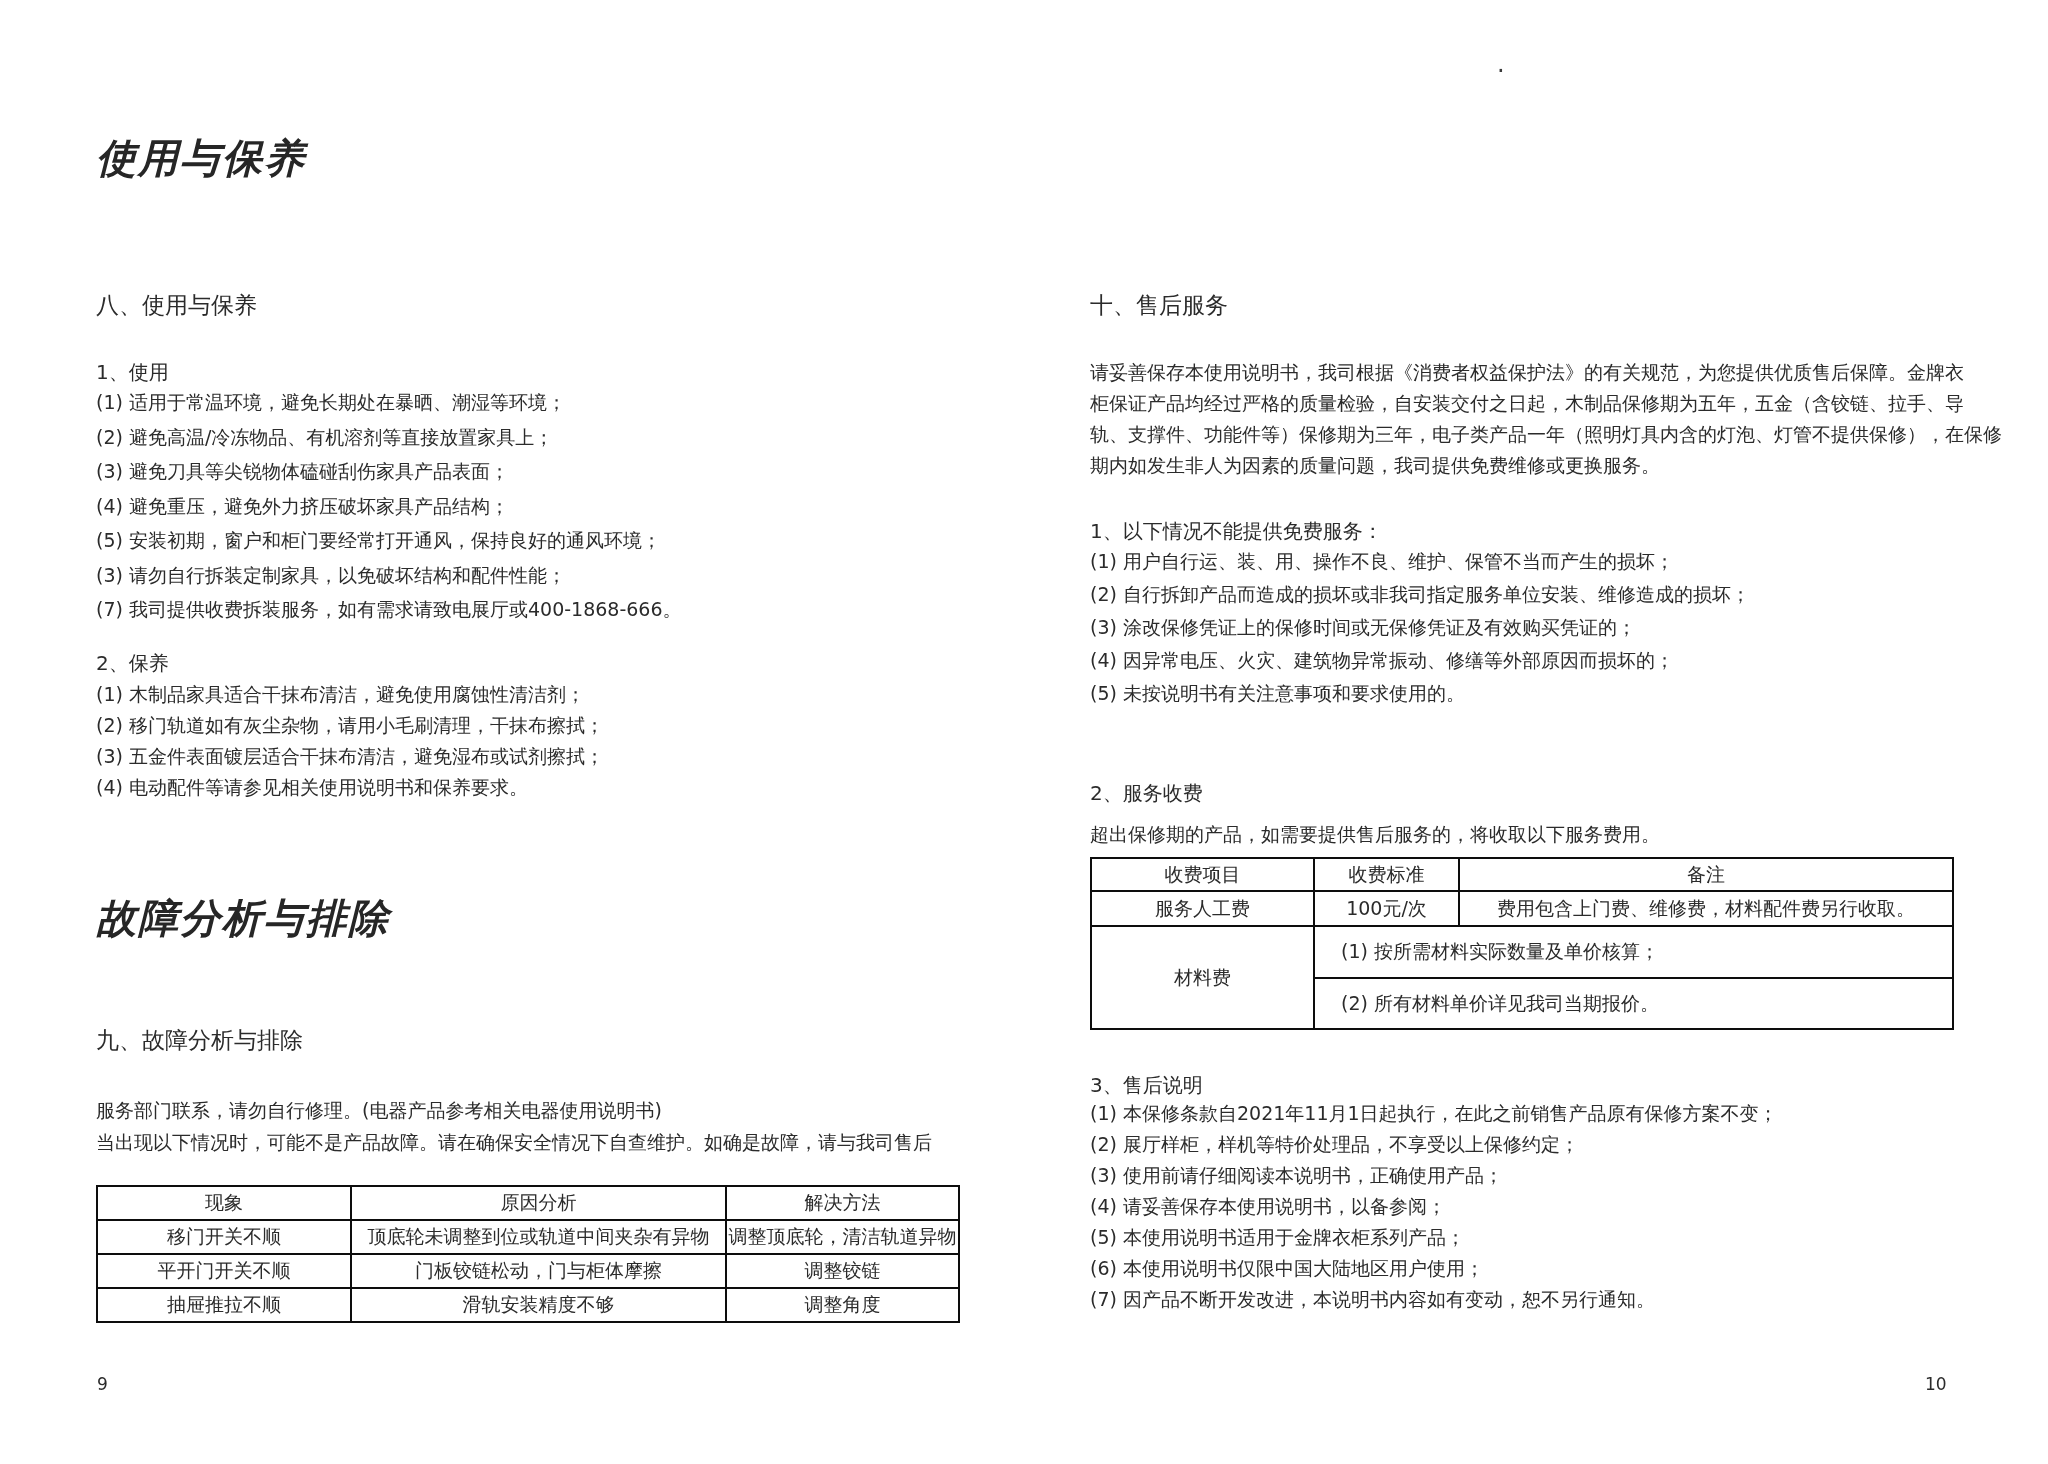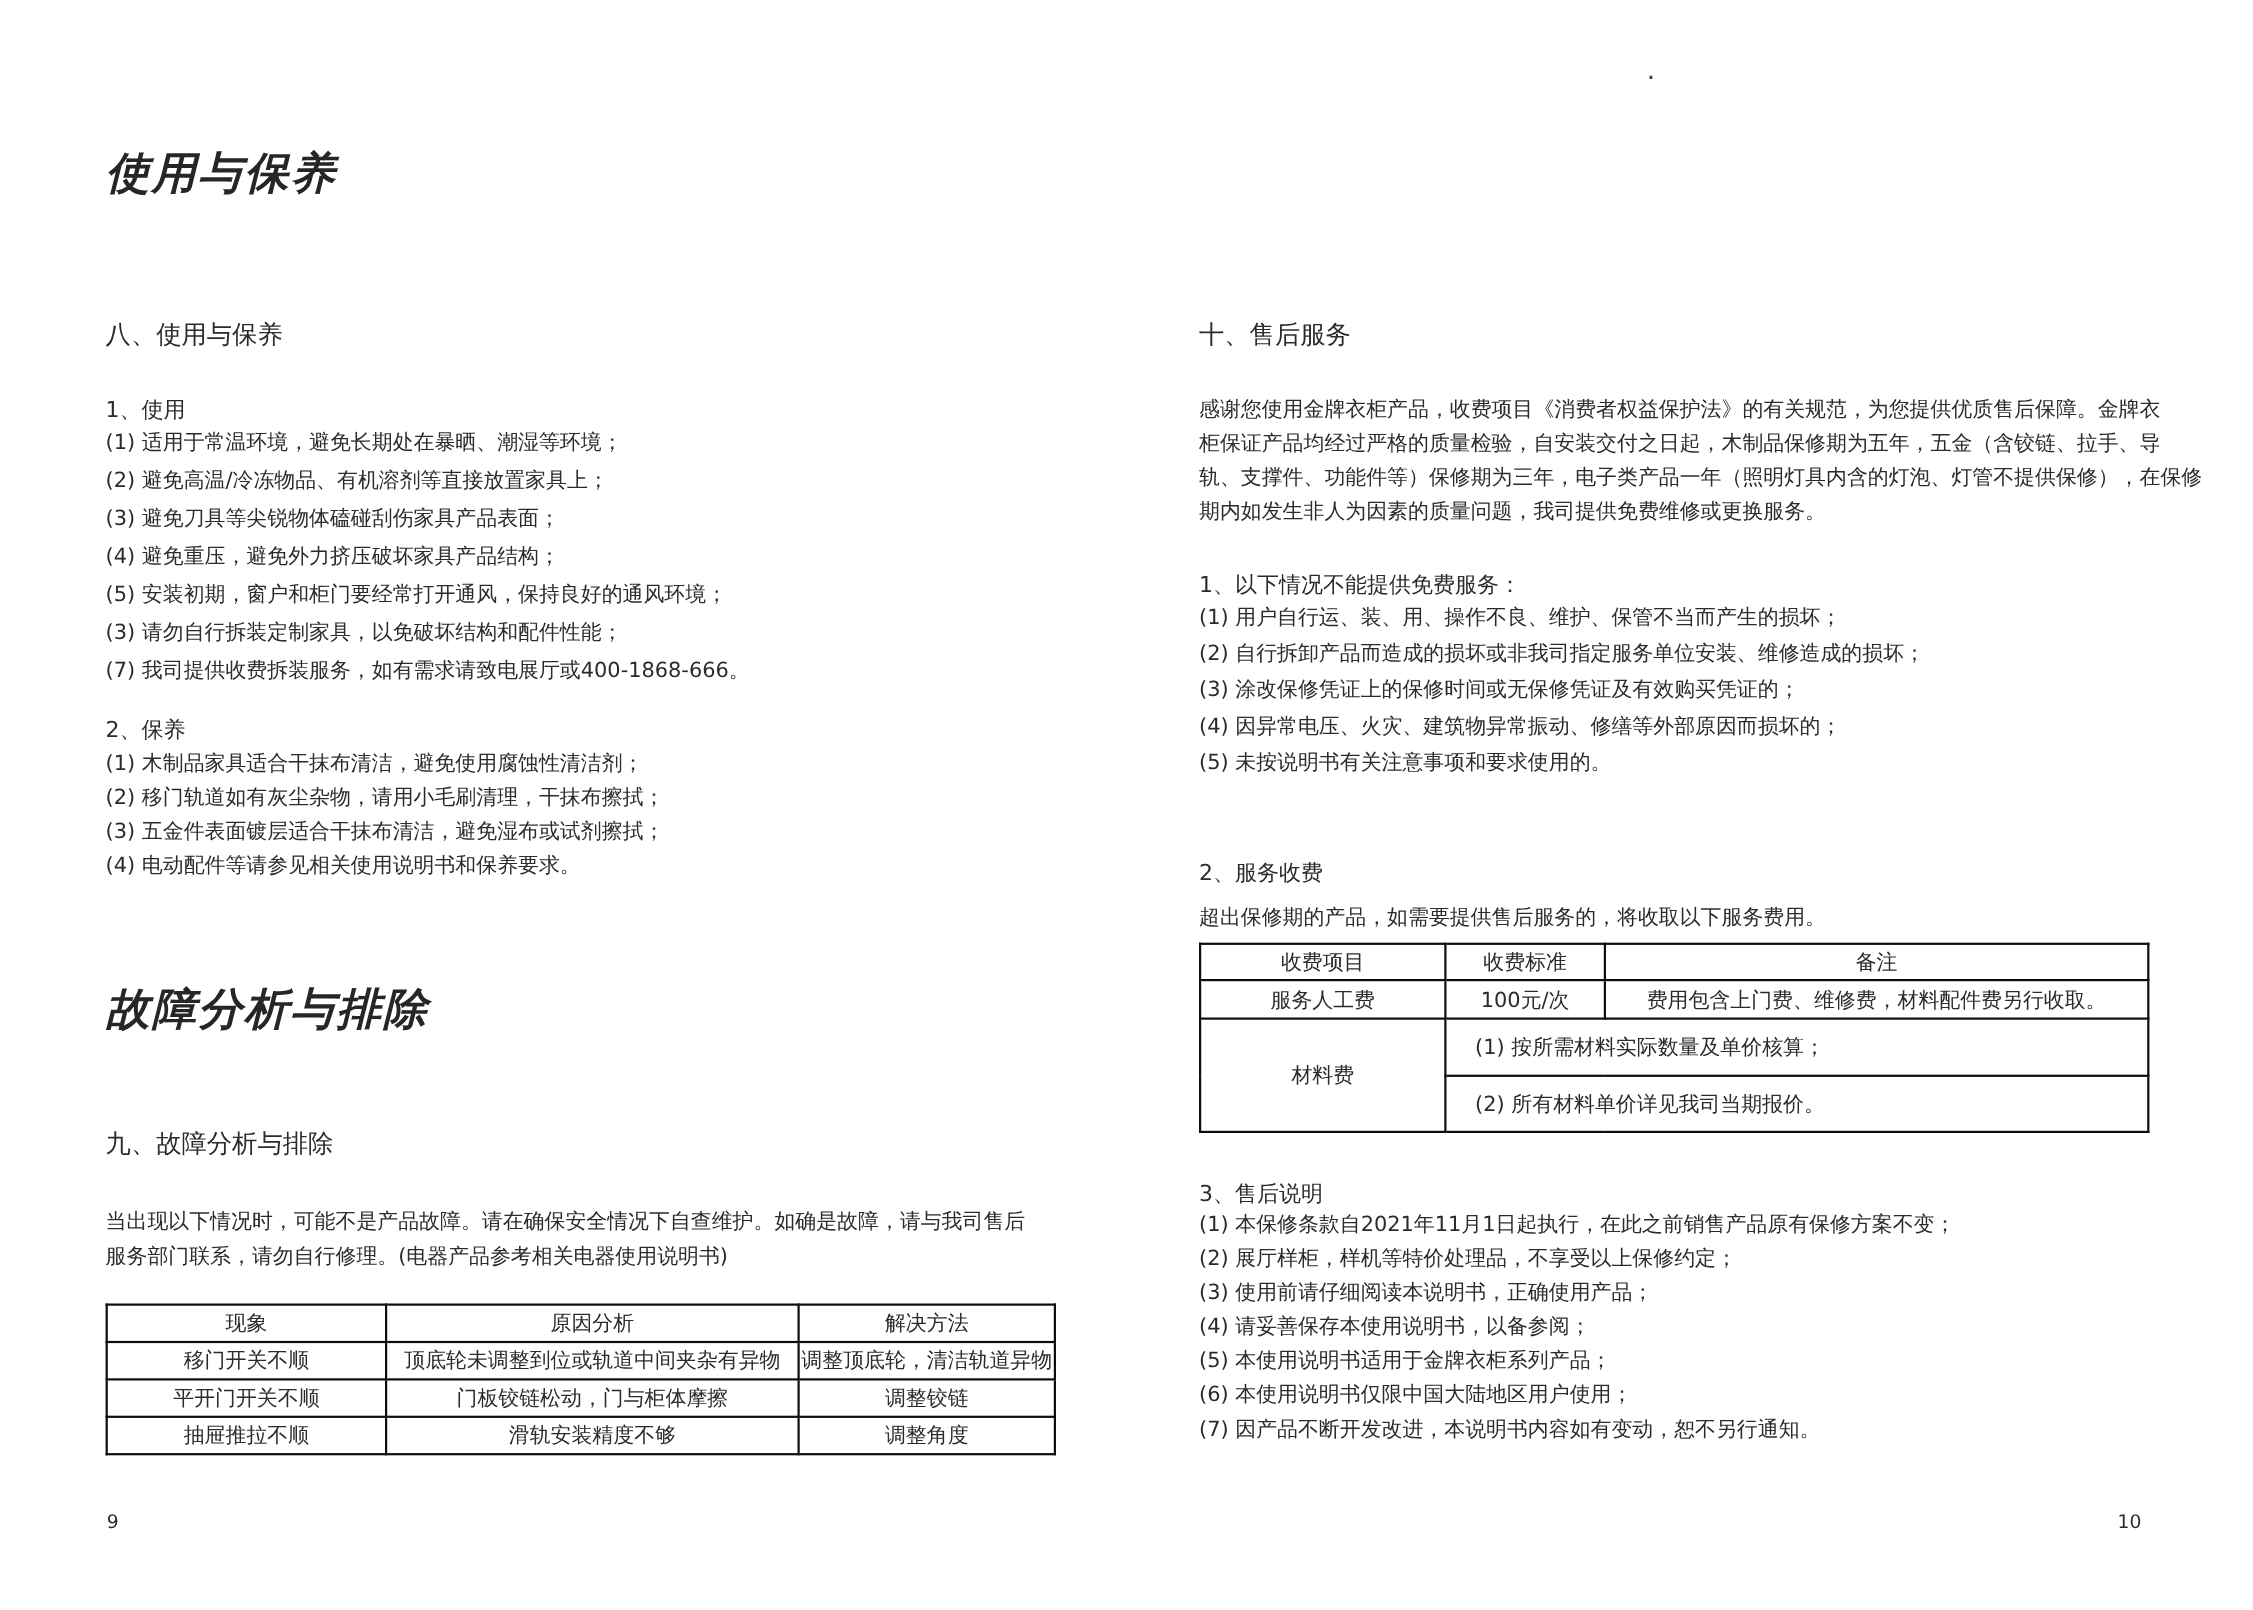--- a/index.html
+++ b/index.html
@@ -65,22 +65,22 @@
     <div class="line">(2) 移门轨道如有灰尘杂物，请用小毛刷清理，干抹布擦拭；</div>
     <div class="line">(3) 五金件表面镀层适合干抹布清洁，避免湿布或试剂擦拭；</div>
     <div class="line">(4) 电动配件等请参见相关使用说明书和保养要求。</div>
   </div>
 
   <div class="blk h1" style="top:894px">故障分析与排除</div>
 
   <div class="blk h2" style="top:1025px">九、故障分析与排除</div>
 
   <div class="blk para" style="top:1094px">
+    <div class="line">服务部门联系，请勿自行修理。(电器产品参考相关电器使用说明书)</div>
     <div class="line">当出现以下情况时，可能不是产品故障。请在确保安全情况下自查维护。如确是故障，请与我司售后</div>
-    <div class="line">服务部门联系，请勿自行修理。(电器产品参考相关电器使用说明书)</div>
   </div>
 
   <table class="tbl" style="top:1185px;width:862px">
     <colgroup>
         <col style="width:254px">
         <col style="width:375px">
         <col style="width:233px">
       </colgroup>
     <tbody>
         <tr style="height:34px">
@@ -106,21 +106,21 @@
   </tbody>
     </table>
 </div>
 
 <div class="page" id="page-right">
 
 
   <div class="blk h2" style="top:290px">十、售后服务</div>
 
   <div class="blk para-31" style="top:357px">
-    <div class="line">感谢您使用金牌衣柜产品，收费项目《消费者权益保护法》的有关规范，为您提供优质售后保障。金牌衣</div>
+    <div class="line">请妥善保存本使用说明书，我司根据《消费者权益保护法》的有关规范，为您提供优质售后保障。金牌衣</div>
     <div class="line">柜保证产品均经过严格的质量检验，自安装交付之日起，木制品保修期为五年，五金（含铰链、拉手、导</div>
     <div class="line">轨、支撑件、功能件等）保修期为三年，电子类产品一年（照明灯具内含的灯泡、灯管不提供保修），在保修</div>
     <div class="line">期内如发生非人为因素的质量问题，我司提供免费维修或更换服务。</div>
   </div>
 
   <div class="blk sub" style="top:517px">1、以下情况不能提供免费服务：</div>
 
   <div class="blk list-33" style="top:545px">
     <div class="line">(1) 用户自行运、装、用、操作不良、维护、保管不当而产生的损坏；</div>
     <div class="line">(2) 自行拆卸产品而造成的损坏或非我司指定服务单位安装、维修造成的损坏；</div>

